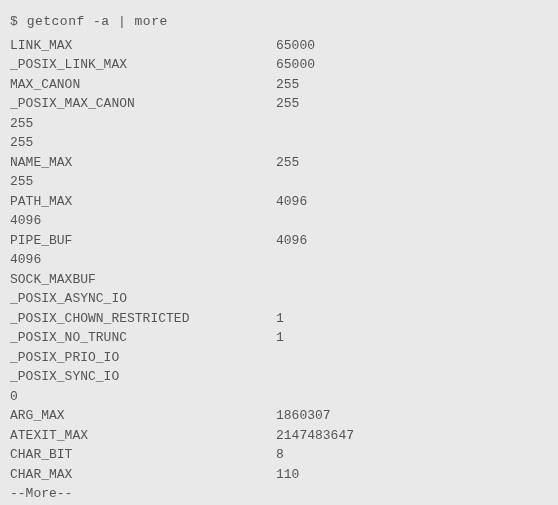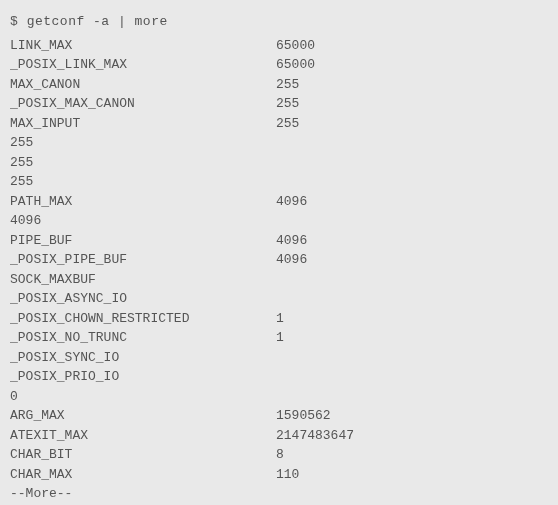--- a/index.html
+++ b/index.html
@@ -61,77 +61,76 @@
       </div>
       <div class="row">
         <span class="var-name">MAX_CANON</span>
         <span class="var-value">255</span>
       </div>
       <div class="row">
         <span class="var-name">_POSIX_MAX_CANON</span>
         <span class="var-value">255</span>
       </div>
       <div class="row">
-        <span class="var-name">MAX_INPUT</span>
         <span class="var-value">255</span>
       </div>
       <div class="row">
         <span class="var-value">255</span>
       </div>
       <div class="row">
+        <span class="var-name">NAME_MAX</span>
         <span class="var-value">255</span>
       </div>
       <div class="row">
         <span class="var-value">255</span>
       </div>
       <div class="row">
         <span class="var-name">PATH_MAX</span>
         <span class="var-value">4096</span>
       </div>
       <div class="row">
         <span class="var-value">4096</span>
       </div>
       <div class="row">
         <span class="var-name">PIPE_BUF</span>
         <span class="var-value">4096</span>
       </div>
       <div class="row">
-        <span class="var-name">_POSIX_PIPE_BUF</span>
         <span class="var-value">4096</span>
       </div>
       <div class="row">
         <span class="var-name">SOCK_MAXBUF</span>
         <span class="var-value"></span>
       </div>
       <div class="row">
         <span class="var-name">_POSIX_ASYNC_IO</span>
         <span class="var-value"></span>
       </div>
       <div class="row">
         <span class="var-name">_POSIX_CHOWN_RESTRICTED</span>
         <span class="var-value">1</span>
       </div>
       <div class="row">
         <span class="var-name">_POSIX_NO_TRUNC</span>
         <span class="var-value">1</span>
       </div>
       <div class="row">
-        <span class="var-name">_POSIX_SYNC_IO</span>
+        <span class="var-name">_POSIX_PRIO_IO</span>
         <span class="var-value"></span>
       </div>
       <div class="row">
-        <span class="var-name">_POSIX_PRIO_IO</span>
+        <span class="var-name">_POSIX_SYNC_IO</span>
         <span class="var-value"></span>
       </div>
       <div class="row">
         <span class="var-value">0</span>
       </div>
       <div class="row">
         <span class="var-name">ARG_MAX</span>
-        <span class="var-value">1590562</span>
+        <span class="var-value">1860307</span>
       </div>
       <div class="row">
         <span class="var-name">ATEXIT_MAX</span>
         <span class="var-value">2147483647</span>
       </div>
       <div class="row">
         <span class="var-name">CHAR_BIT</span>
         <span class="var-value">8</span>
       </div>
       <div class="row">

